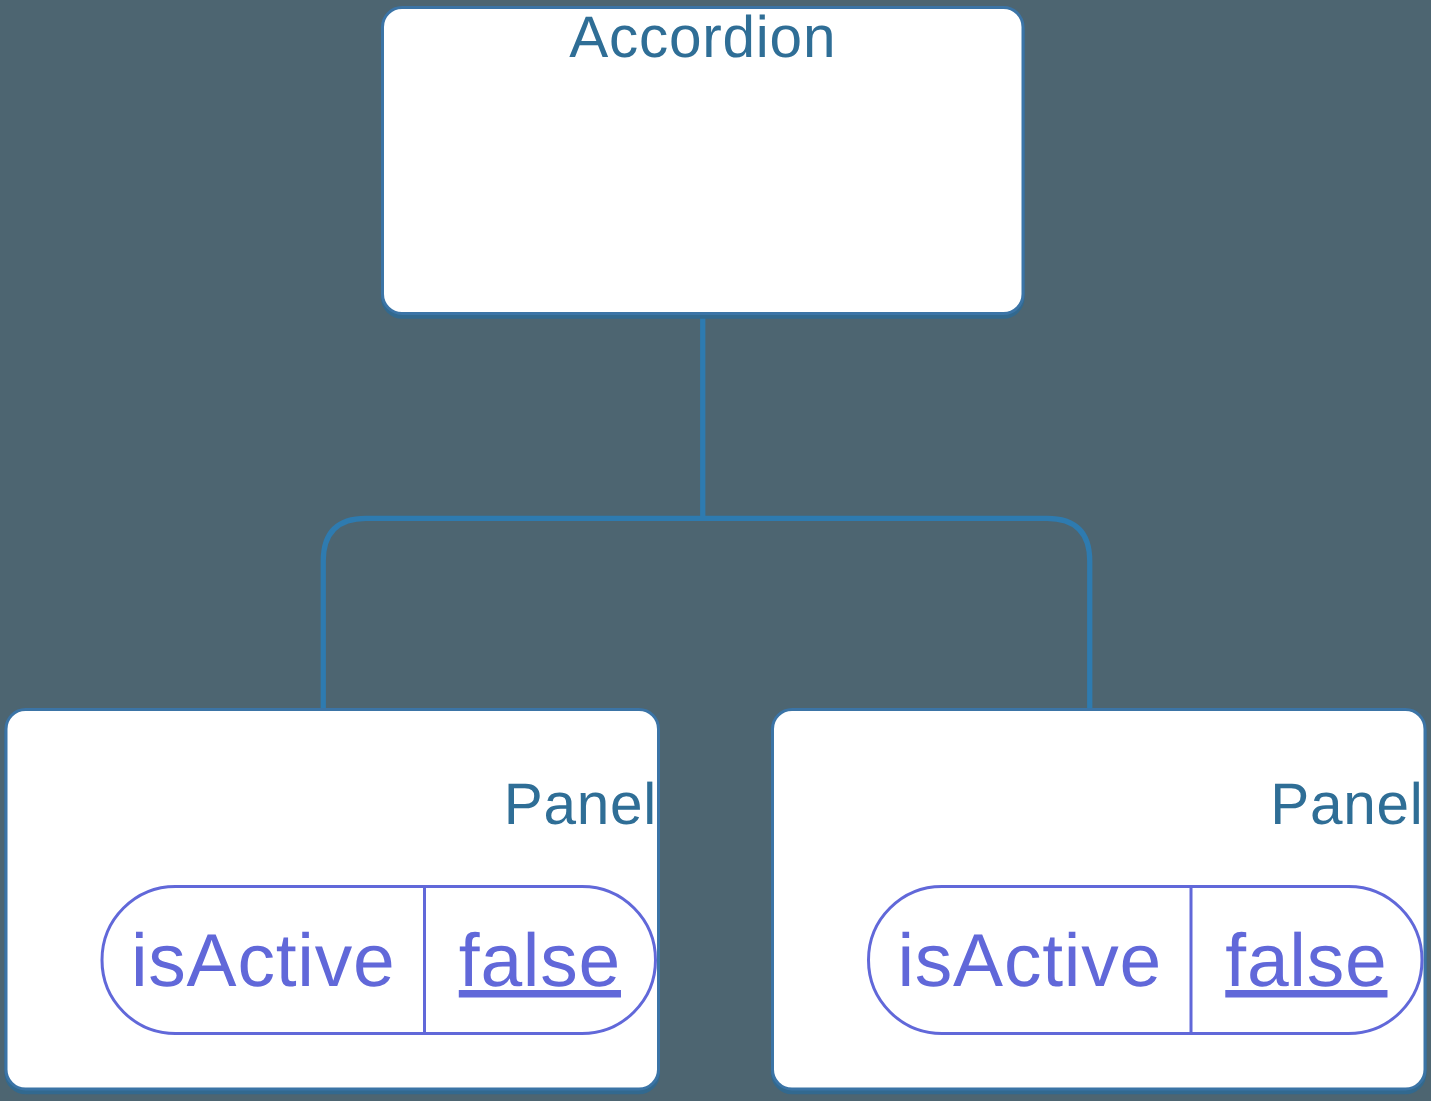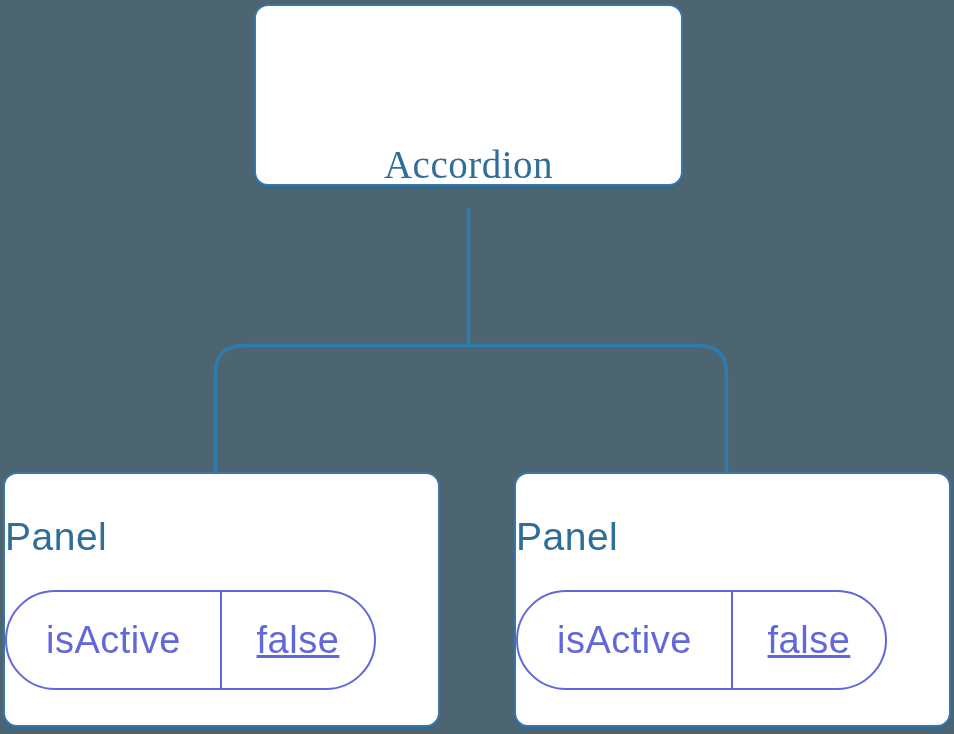--- a/index.html
+++ b/index.html
@@ -30,34 +30,33 @@
     font-size: 39px;
     font-weight: 500;
     letter-spacing: 0.5px;
     line-height: 1;
   }
 
   #accordion-node {
     left: 254px;
     top: 4px;
     width: 429px;
-    height: 182px;
+    height: 206px;
     display: flex;
-    align-items: flex-end;
+    align-items: flex-start;
     justify-content: center;
-    font-family: Liberation Serif, serif;
   }
 
   .panel-node {
     top: 472px;
     width: 437px;
     height: 255px;
     display: flex;
     flex-direction: column;
-    align-items: flex-start;
+    align-items: flex-end;
   }
   #panel-node-left  { left: 3px; }
   #panel-node-right { left: 514px; }
 
   .panel-node .node-title {
     margin-top: 42px;
     height: 40px;
     display: flex;
     align-items: center;
   }
@@ -72,21 +71,21 @@
     box-sizing: border-box;
     display: flex;
     overflow: hidden;
     background: #ffffff;
   }
   .state-pill .cell {
     display: flex;
     align-items: center;
     justify-content: center;
     color: #6168d9;
-    font-size: 38px;
+    font-size: 50px;
     letter-spacing: 0.5px;
   }
   .state-pill .cell.key {
     flex: 0 0 58%;
     border-right: 2.5px solid #6168d9;
   }
   .state-pill .cell.value {
     flex: 1 1 auto;
     text-decoration: underline;
   }

